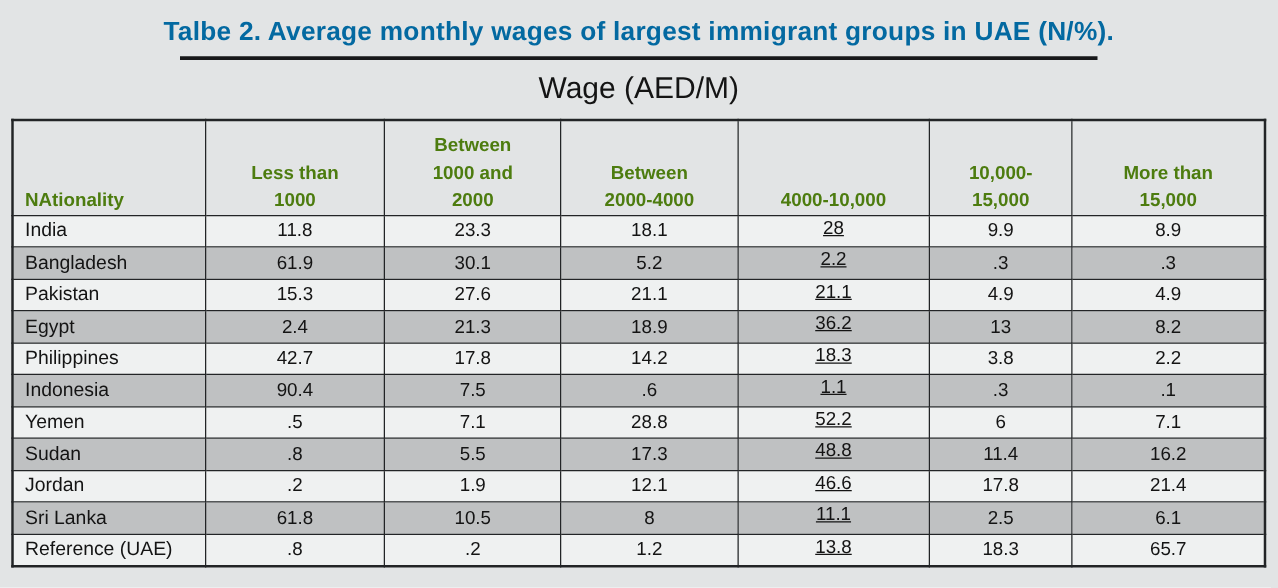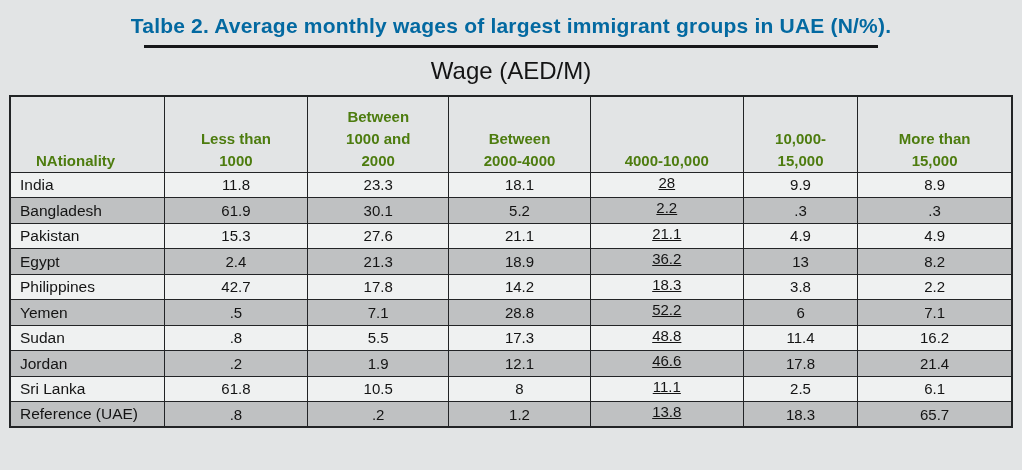--- a/index.html
+++ b/index.html
@@ -52,21 +52,21 @@
     color: #4d7c0f;
     font-size: 15px;
     font-weight: bold;
     vertical-align: bottom;
     text-align: center;
     white-space: pre-line;
     line-height: 1.45;
     padding-bottom: 3px;
     border-bottom-width: 2px;
   }
-  thead th.label-col { text-align: left; padding-left: 25px; }
+  thead th.label-col { text-align: left; padding-left: 9px; }
   tbody tr { height: 25.5px; }
   tbody tr:nth-child(even) { background: #bfc1c2; }
   tbody tr:nth-child(odd)  { background: #eff1f1; }
   tbody td {
     color: #141414;
     font-size: 15px;
     text-align: center;
     vertical-align: middle;
     line-height: 1;
   }
@@ -153,20 +153,29 @@
       <tr>
         <td class="label-col">Philippines</td>
         <td>42.7</td>
         <td>17.8</td>
         <td>14.2</td>
         <td>18.3</td>
         <td>3.8</td>
         <td>2.2</td>
       </tr>
       <tr>
+        <td class="label-col">Indonesia</td>
+        <td>90.4</td>
+        <td>7.5</td>
+        <td>.6</td>
+        <td>1.1</td>
+        <td>.3</td>
+        <td>.1</td>
+      </tr>
+      <tr>
         <td class="label-col">Yemen</td>
         <td>.5</td>
         <td>7.1</td>
         <td>28.8</td>
         <td>52.2</td>
         <td>6</td>
         <td>7.1</td>
       </tr>
       <tr>
         <td class="label-col">Sudan</td>

